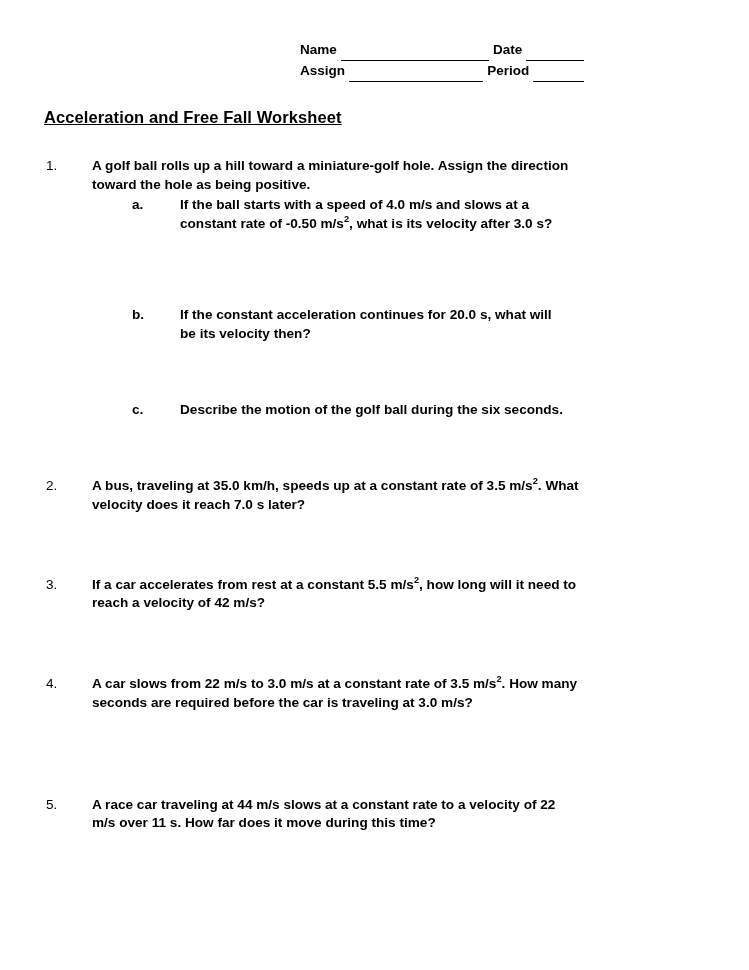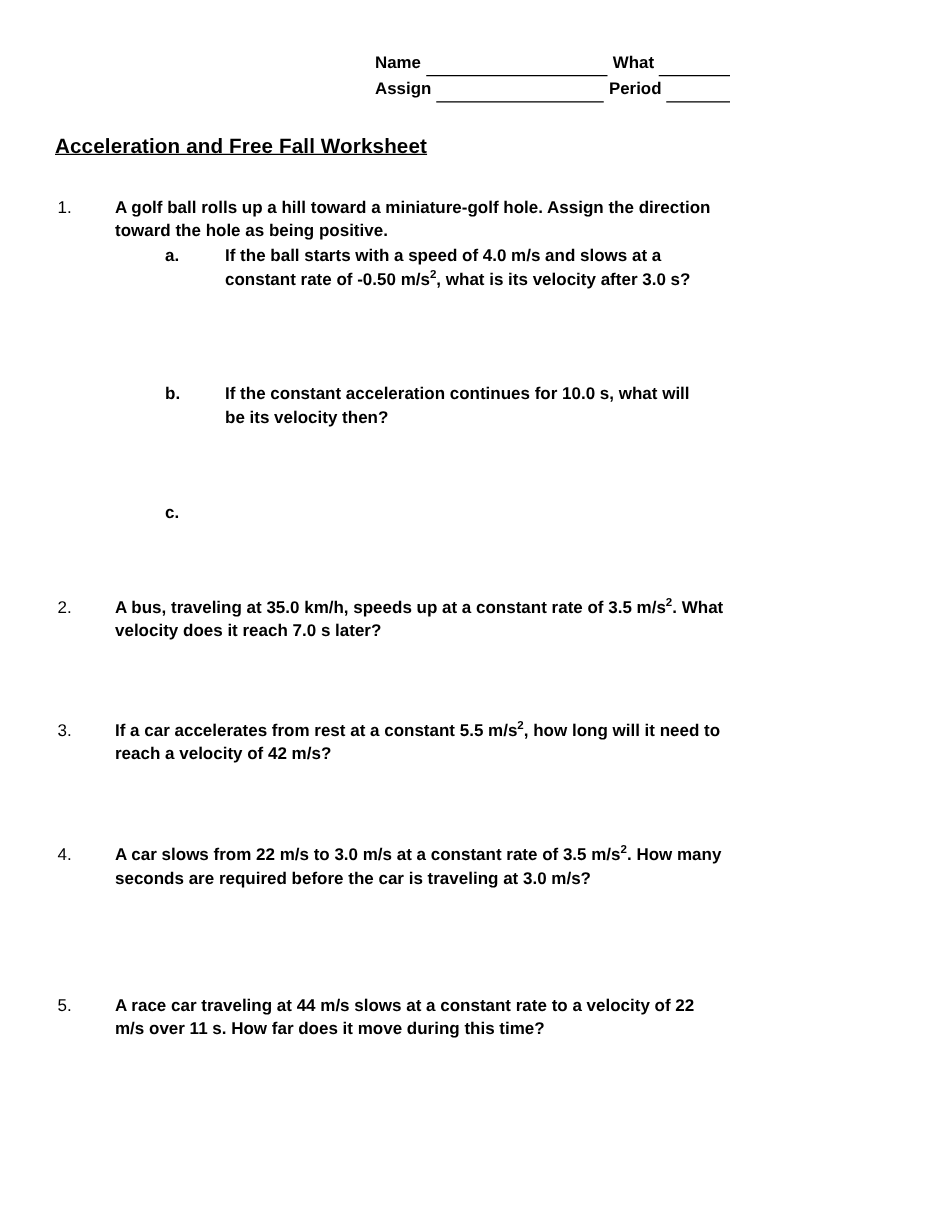--- a/index.html
+++ b/index.html
@@ -102,21 +102,21 @@
 </style>
 </head>
 <body>
 
 <div class="page">
 
   <div class="header-block">
     <div class="header-row">
       <span class="hdr-label">Name</span>
       <span class="rule rule-name"></span>
-      <span class="hdr-label">What</span>
+      <span class="hdr-label">Date</span>
       <span class="rule rule-date"></span>
     </div>
     <div class="header-row">
       <span class="hdr-label">Assign</span>
       <span class="rule rule-teacher"></span>
       <span class="hdr-label">Period</span>
       <span class="rule rule-period"></span>
     </div>
   </div>
 
@@ -130,25 +130,26 @@
         <p class="p-text">A golf ball rolls up a hill toward a miniature-golf hole. Assign the direction toward the hole as being positive.</p>
         <div class="subparts">
 
           <div class="subpart">
             <div class="sp-letter">a.</div>
             <div class="sp-body"><span>If the ball starts with a speed of 4.0 m/s and slows at a constant rate of -0.50 m/s</span><sup>2</sup><span>, what is its velocity after 3.0 s?</span></div>
           </div>
 
           <div class="subpart" style="margin-top:72px;">
             <div class="sp-letter">b.</div>
-            <div class="sp-body"><span>If the constant acceleration continues for 10.0 s, what will be its velocity then?</span><sup></sup><span></span></div>
+            <div class="sp-body"><span>If the constant acceleration continues for 20.0 s, what will be its velocity then?</span><sup></sup><span></span></div>
           </div>
 
           <div class="subpart" style="margin-top:58px;">
             <div class="sp-letter">c.</div>
+            <div class="sp-body"><span>Describe the motion of the golf ball during the six seconds.</span><sup></sup><span></span></div>
           </div>
 
         </div>
       </div>
     </div>
 
     <div class="problem" style="margin-top:57px;">
       <div class="p-num">2.</div>
       <div class="p-body">
         <p class="p-text"><span>A bus, traveling at 35.0 km/h, speeds up at a constant rate of 3.5 m/s</span><sup>2</sup><span>. What velocity does it reach 7.0 s later?</span></p>

